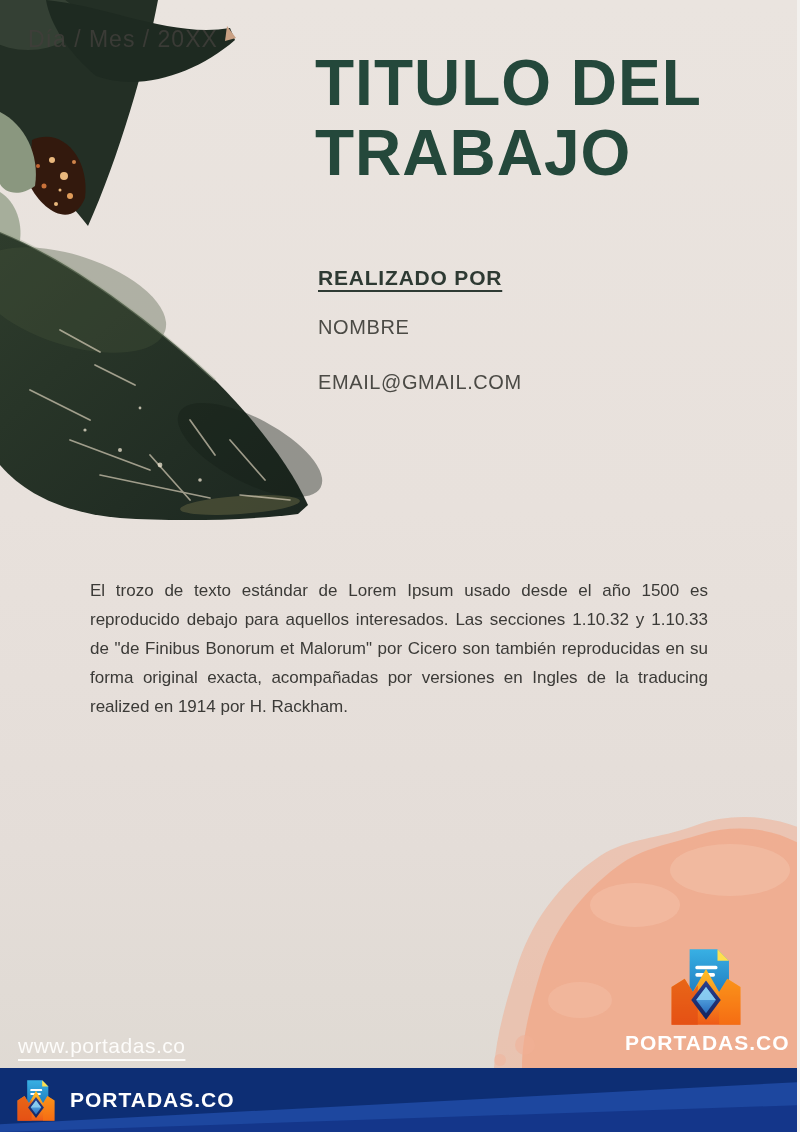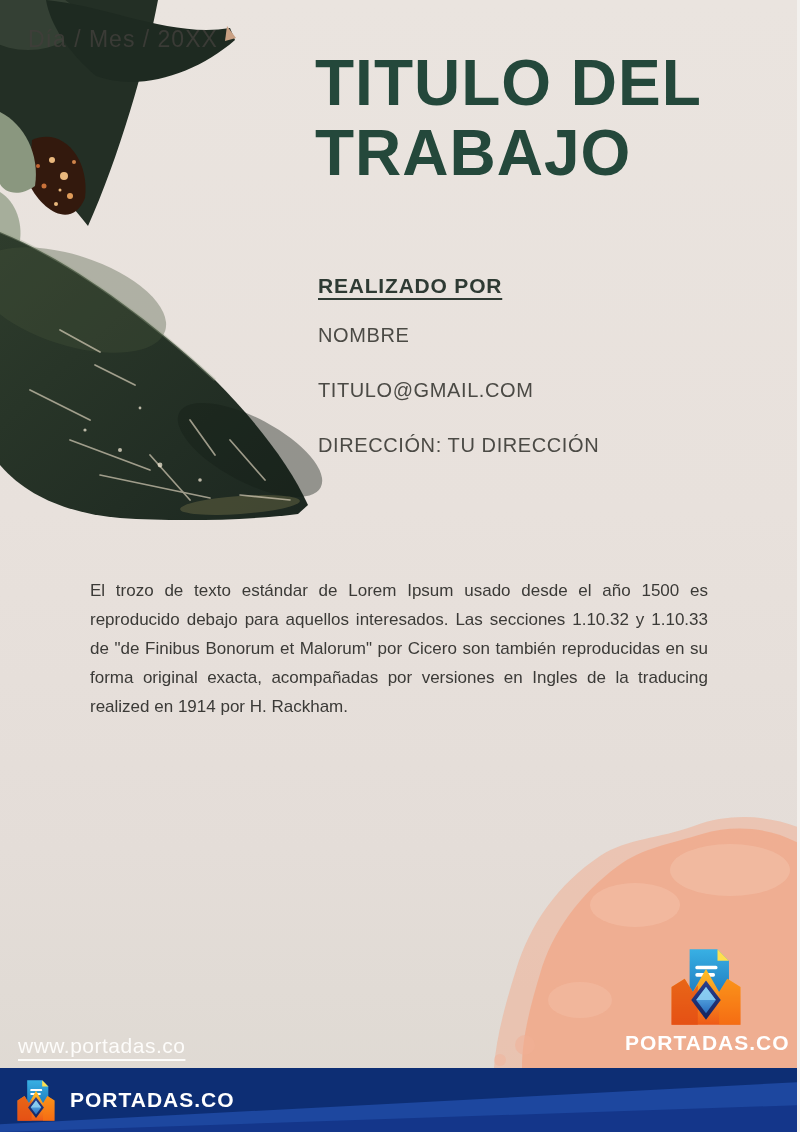--- a/index.html
+++ b/index.html
@@ -14,21 +14,21 @@
     color:#403e3a;opacity:.85;white-space:nowrap;
   }
   .title{
     position:absolute;left:315px;top:48px;color:#24483b;font-weight:bold;
     font-size:64px;line-height:70px;letter-spacing:1px;white-space:nowrap;
   }
   .contact{position:absolute;left:318px;top:258px;}
   .contact-heading{
     font-size:21px;font-weight:bold;color:#2e3a33;letter-spacing:.8px;
     text-decoration:underline;text-decoration-thickness:2px;text-underline-offset:5px;
-    margin:16px 0 14px 0;
+    margin:8px 0 14px 0;
   }
   .contact-row{
     font-size:20px;color:#4b4a45;letter-spacing:.6px;height:35px;line-height:35px;
     white-space:nowrap;
     margin-top:20px;
   }
   .weblink{color:#1878c8;text-decoration:underline;text-underline-offset:3px;margin-left:7px;cursor:pointer;}
   .body-par{
     position:absolute;left:90px;top:576px;width:618px;margin:0;
     font-size:17px;line-height:29px;color:#3b3a37;text-align:justify;
@@ -150,22 +150,21 @@
   <div class="date">Día / Mes / 20XX</div>
 
   <div class="title">
     <div>TITULO DEL</div>
     <div>TRABAJO</div>
   </div>
 
   <div class="contact">
     <p class="contact-heading">REALIZADO POR</p>
     <div class="contact-row">NOMBRE</div>
-    <div class="contact-row">TITULO@GMAIL.COM</div>
-    <div class="contact-row">DIRECCIÓN: TU DIRECCIÓN</div>
+    <div class="contact-row">EMAIL@GMAIL.COM</div>
   </div>
 
   <p class="body-par">El trozo de texto estándar de Lorem Ipsum usado desde el año 1500 es reproducido debajo para aquellos interesados. Las secciones 1.10.32 y 1.10.33 de "de Finibus Bonorum et Malorum" por Cicero son también reproducidas en su forma original exacta, acompañadas por versiones en Ingles de la traducing realized en 1914 por H. Rackham.</p>
 
   <div class="watercolor">
     <svg width="370" height="258" viewBox="0 0 370 258">
       <path d="M370 258 V18 C340 6 302 2 264 16 C228 29 198 28 170 46 C128 74 100 114 86 160 C74 198 66 230 64 258 Z" fill="#f1ab8e" opacity=".5"></path>
       <path d="M370 258 V34 C342 18 306 14 272 24 C240 34 212 38 188 56 C150 84 122 122 110 164 C99 200 92 230 92 258 Z" fill="#f0a habitsb8a" opacity="0"></path>
       <path d="M370 258 V34 C342 18 306 14 272 24 C240 34 212 38 188 56 C150 84 122 122 110 164 C99 200 92 230 92 258 Z" fill="#f0a98a" opacity=".8"></path>
       <ellipse cx="205" cy="95" rx="45" ry="22" fill="#f7c9b2" opacity=".4"></ellipse>

